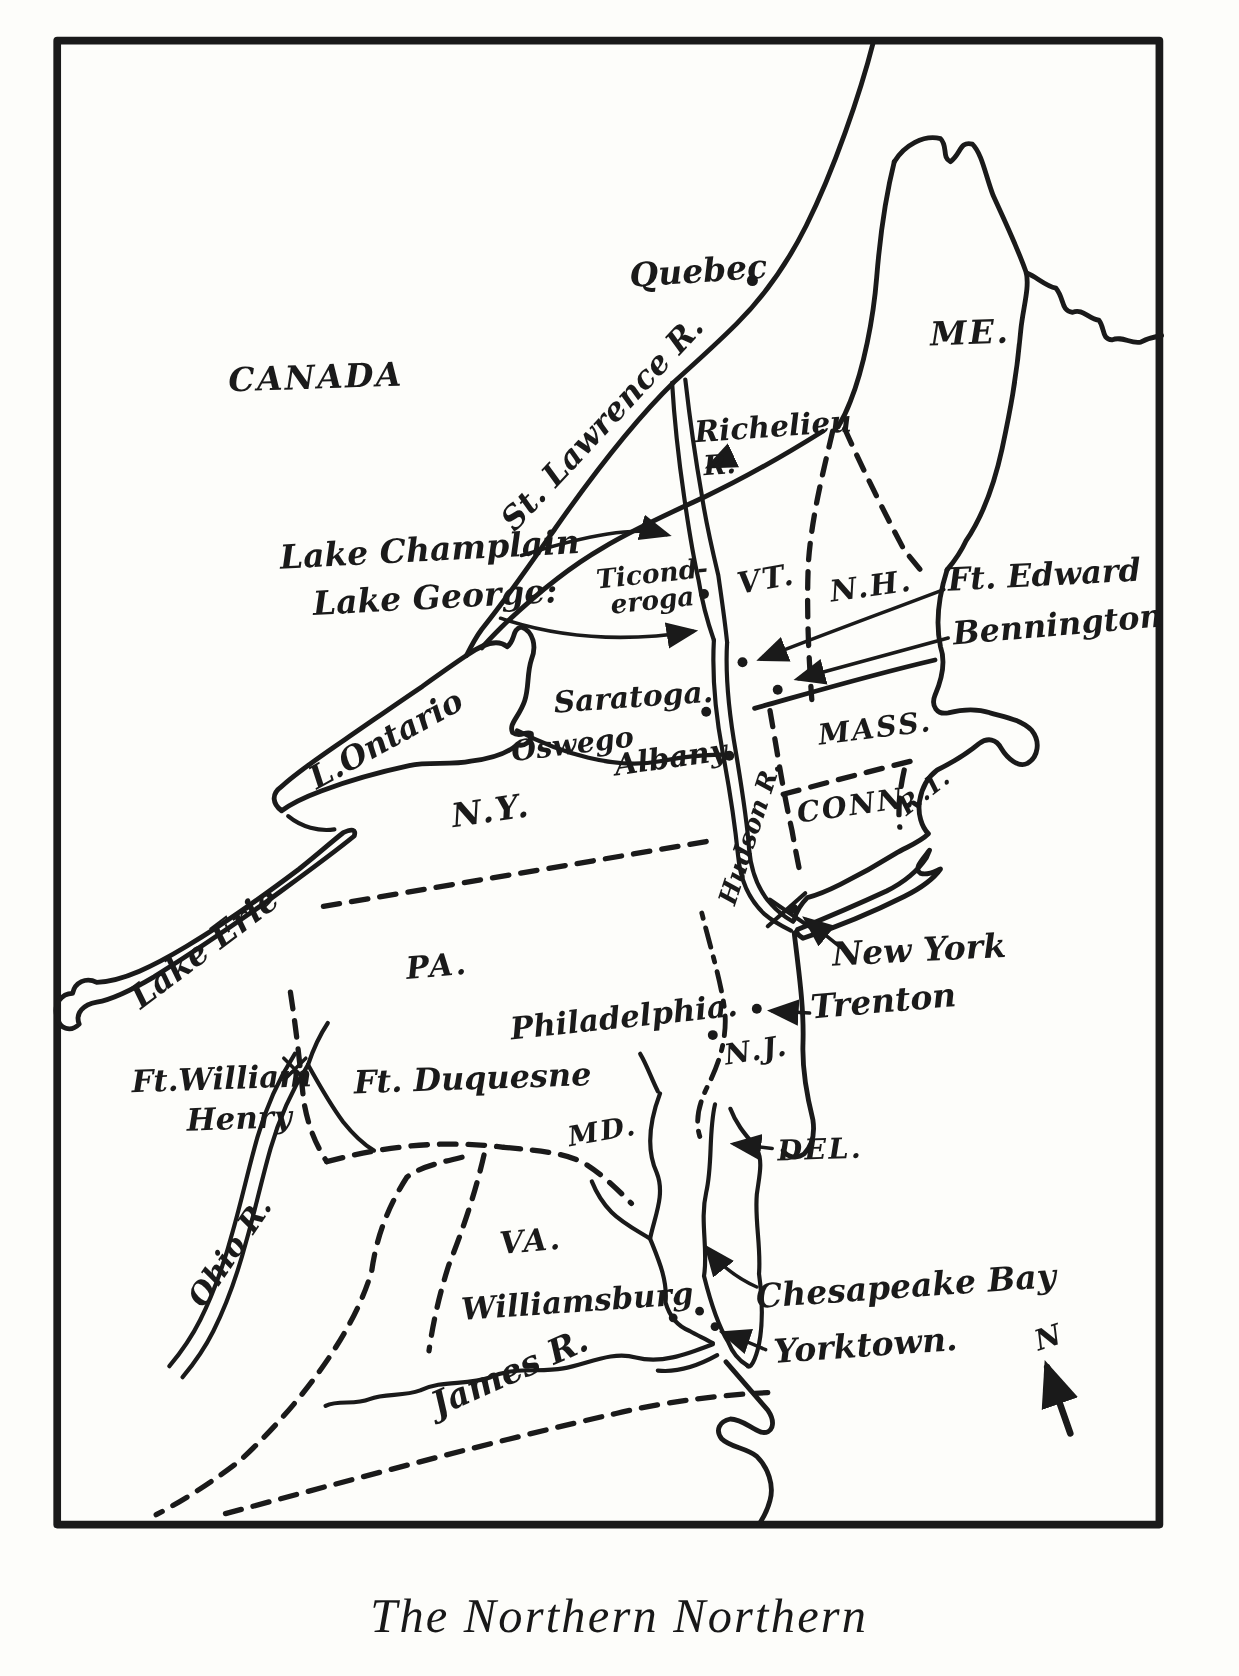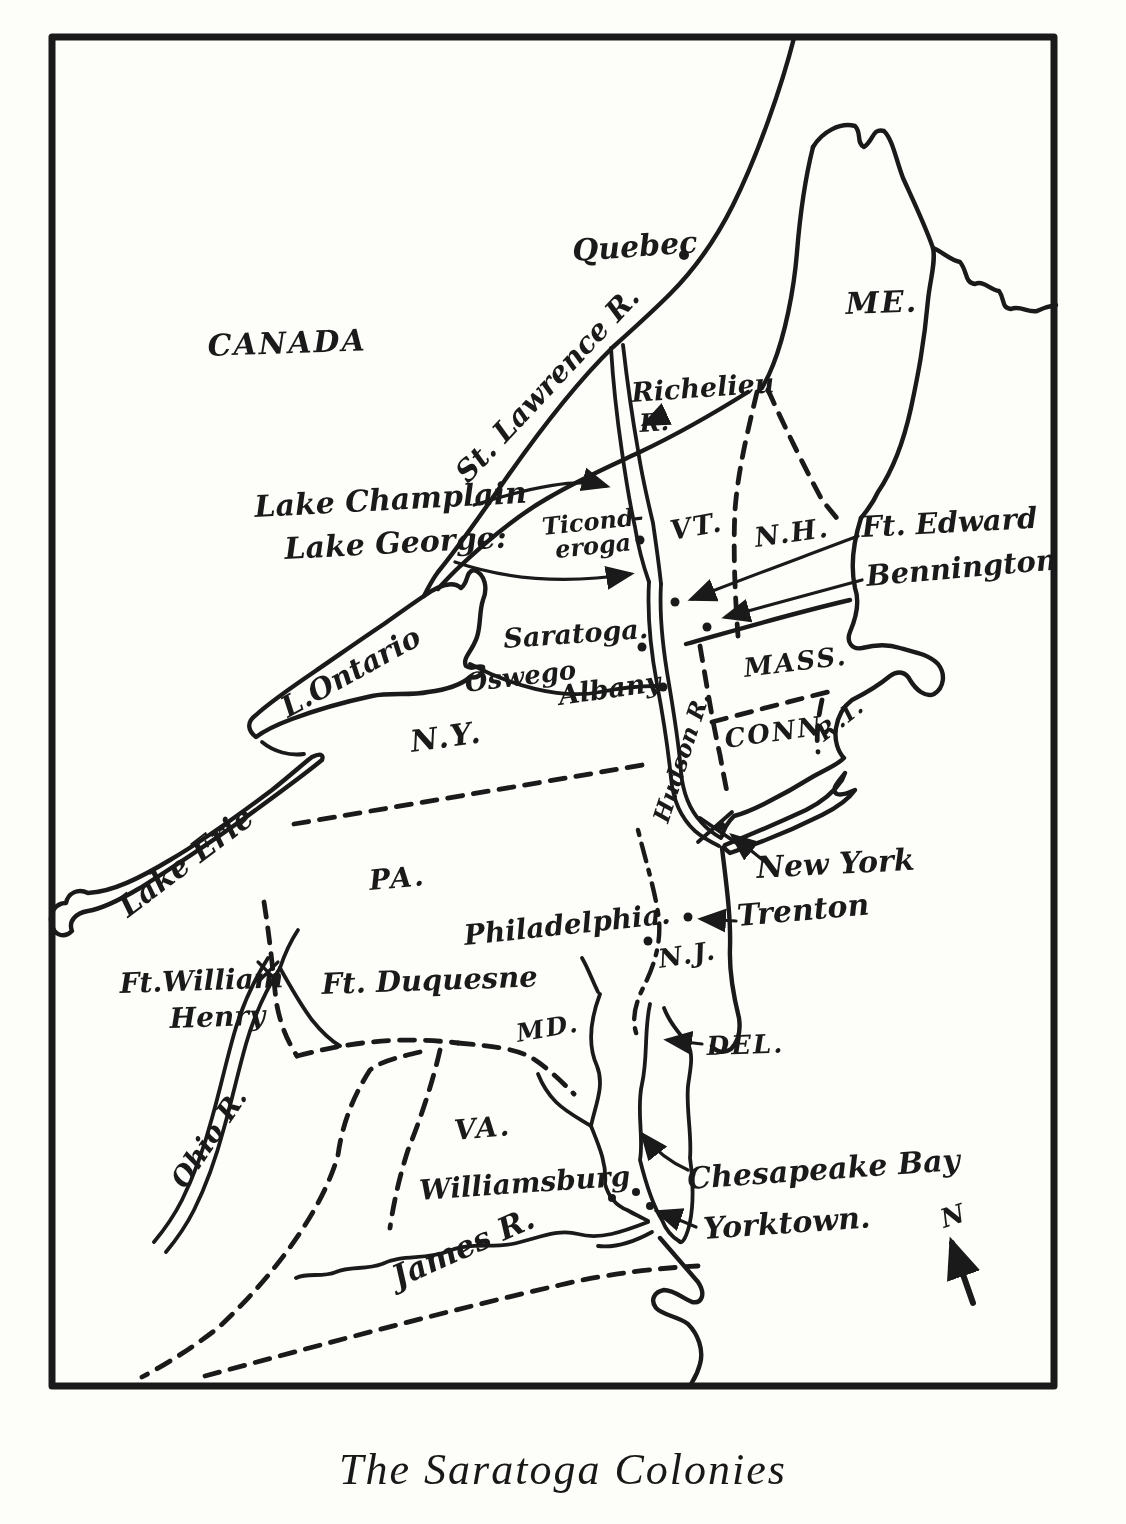--- a/index.html
+++ b/index.html
@@ -158,14 +158,14 @@
   <text class="hand caps" font-size="26" transform="translate(707,1055) rotate(-2)">DEL.</text>
   <text class="hand" font-size="27" transform="translate(185,1190) rotate(-56)">Ohio R.</text>
   <text class="hand caps" font-size="28" transform="translate(455,1140) rotate(-5)">VA.</text>
   <text class="hand" font-size="28" transform="translate(420,1200) rotate(-4)">Williamsburg</text>
   <text class="hand" font-size="30" transform="translate(688,1189) rotate(-4)">Chesapeake Bay</text>
   <text class="hand" font-size="30" transform="translate(704,1239) rotate(-4)">Yorktown.</text>
   <text class="hand" font-size="31" transform="translate(398,1288) rotate(-24)">James R.</text>
   <text class="hand" font-size="26" transform="translate(944,1228) rotate(-18)">N</text>
 </svg>
 
-<div class="caption">The Saratoga Colonies</div>
+<div class="caption">The Northern Northern</div>
 </div>
 
 </body></html>

